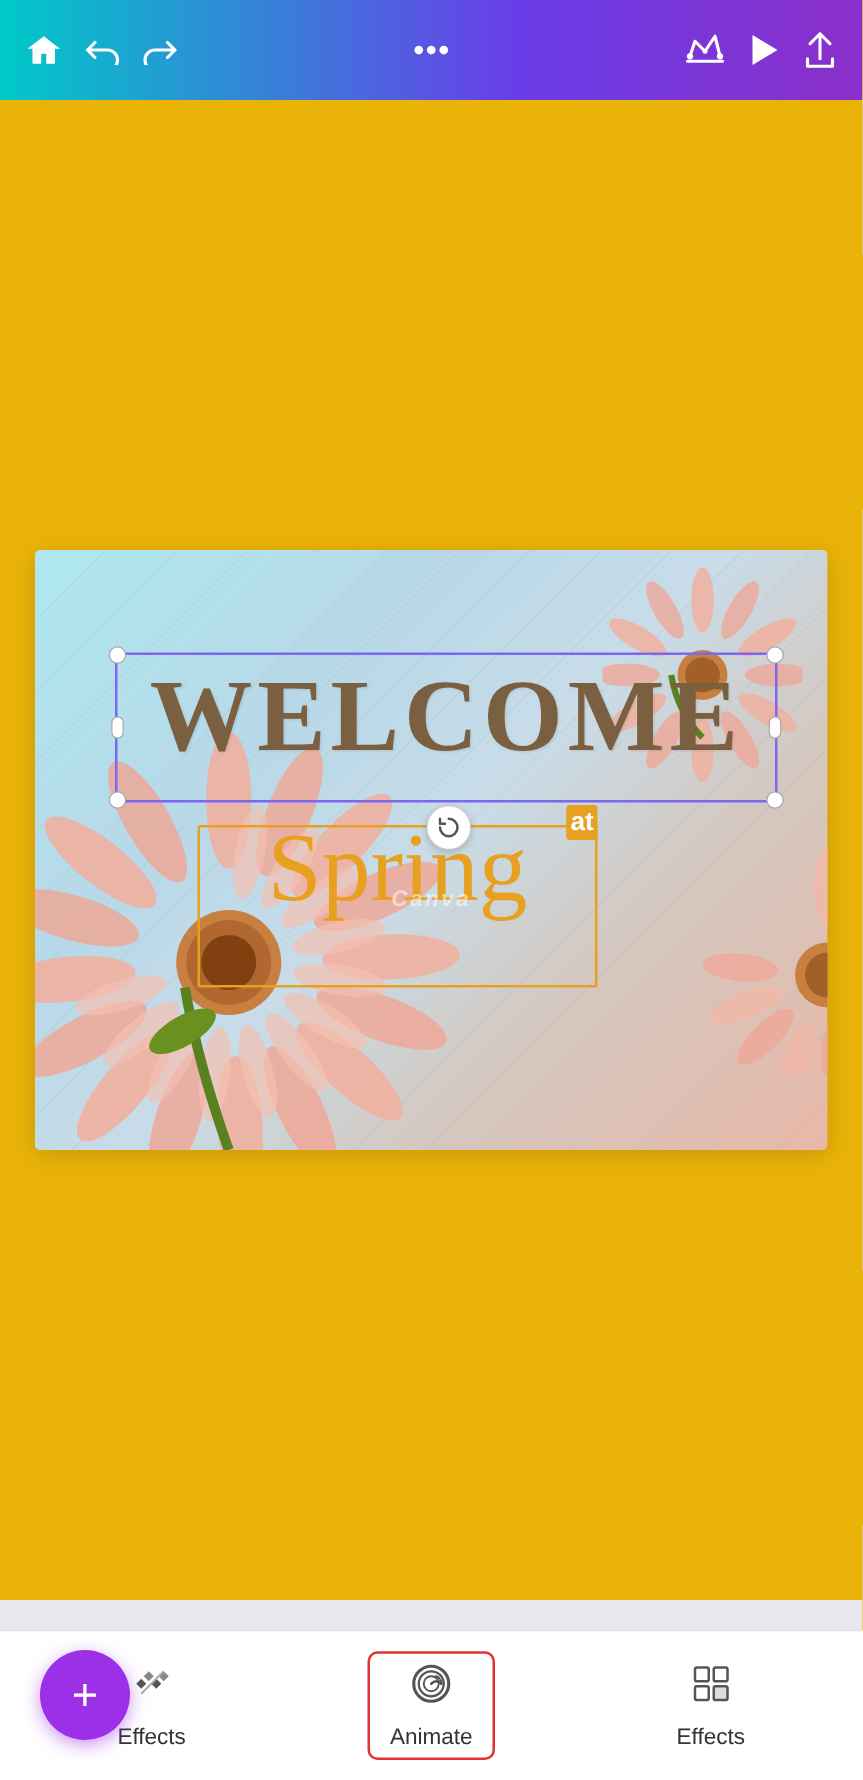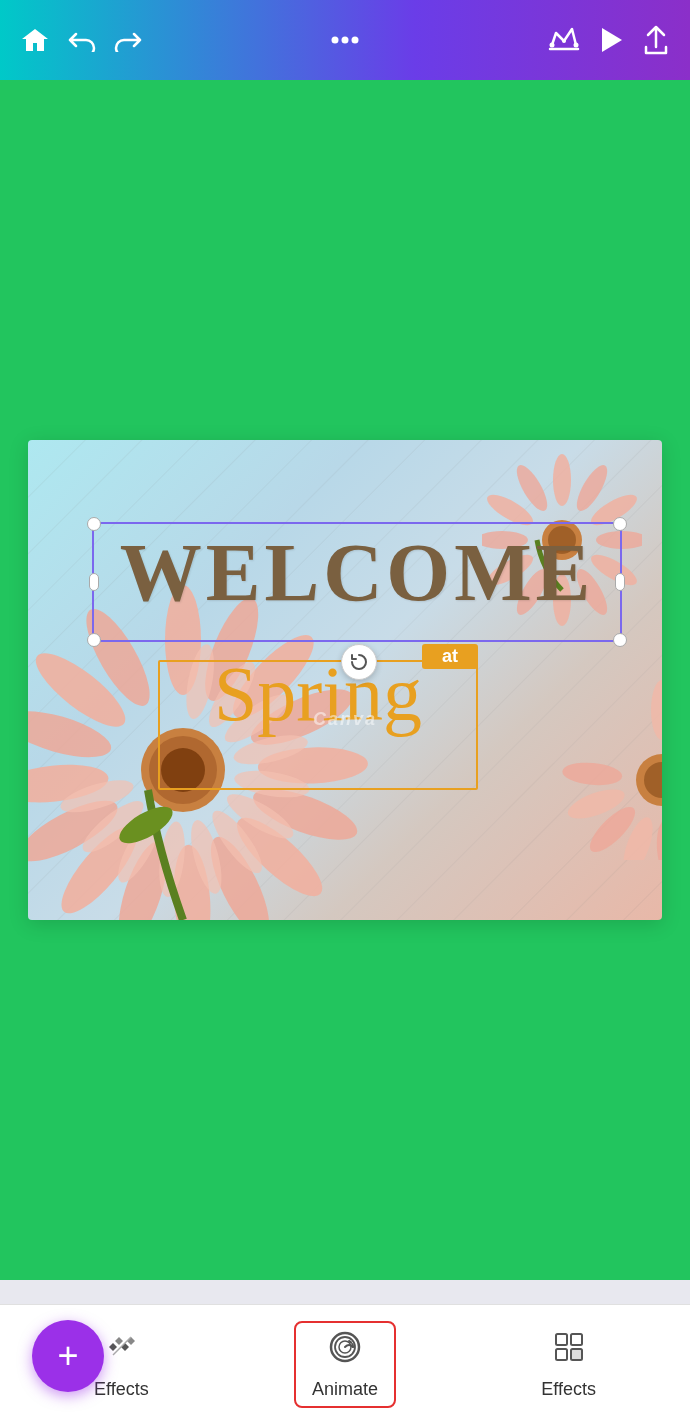--- a/index.html
+++ b/index.html
@@ -41,21 +41,21 @@
       color: white;
       font-size: 26px;
       cursor: pointer;
       display: flex;
       align-items: center;
     }
 
     
     .canvas-area {
       width: 100%;
-      background: #22c55e;
+      background: #eab308;
       display: flex;
       align-items: center;
       justify-content: flex-end;
       padding: 60px 28px;
       min-height: 1200px;
       position: relative;
     }
 
     
     .design-card {
@@ -141,23 +141,23 @@
       border-radius: 2px;
     }
 
     
     .at-badge {
       position: absolute;
       top: -18px;
       right: -2px;
       background: #e8a020;
       color: white;
-      font-size: 18px;
+      font-size: 21px;
       font-weight: 600;
-      padding: 2px 20px;
+      padding: 2px 3px;
       border-radius: 3px;
     }
 
     
     .spring-text {
       position: absolute;
       top: 215px;
       left: 100px;
       width: 380px;
       text-align: center;

